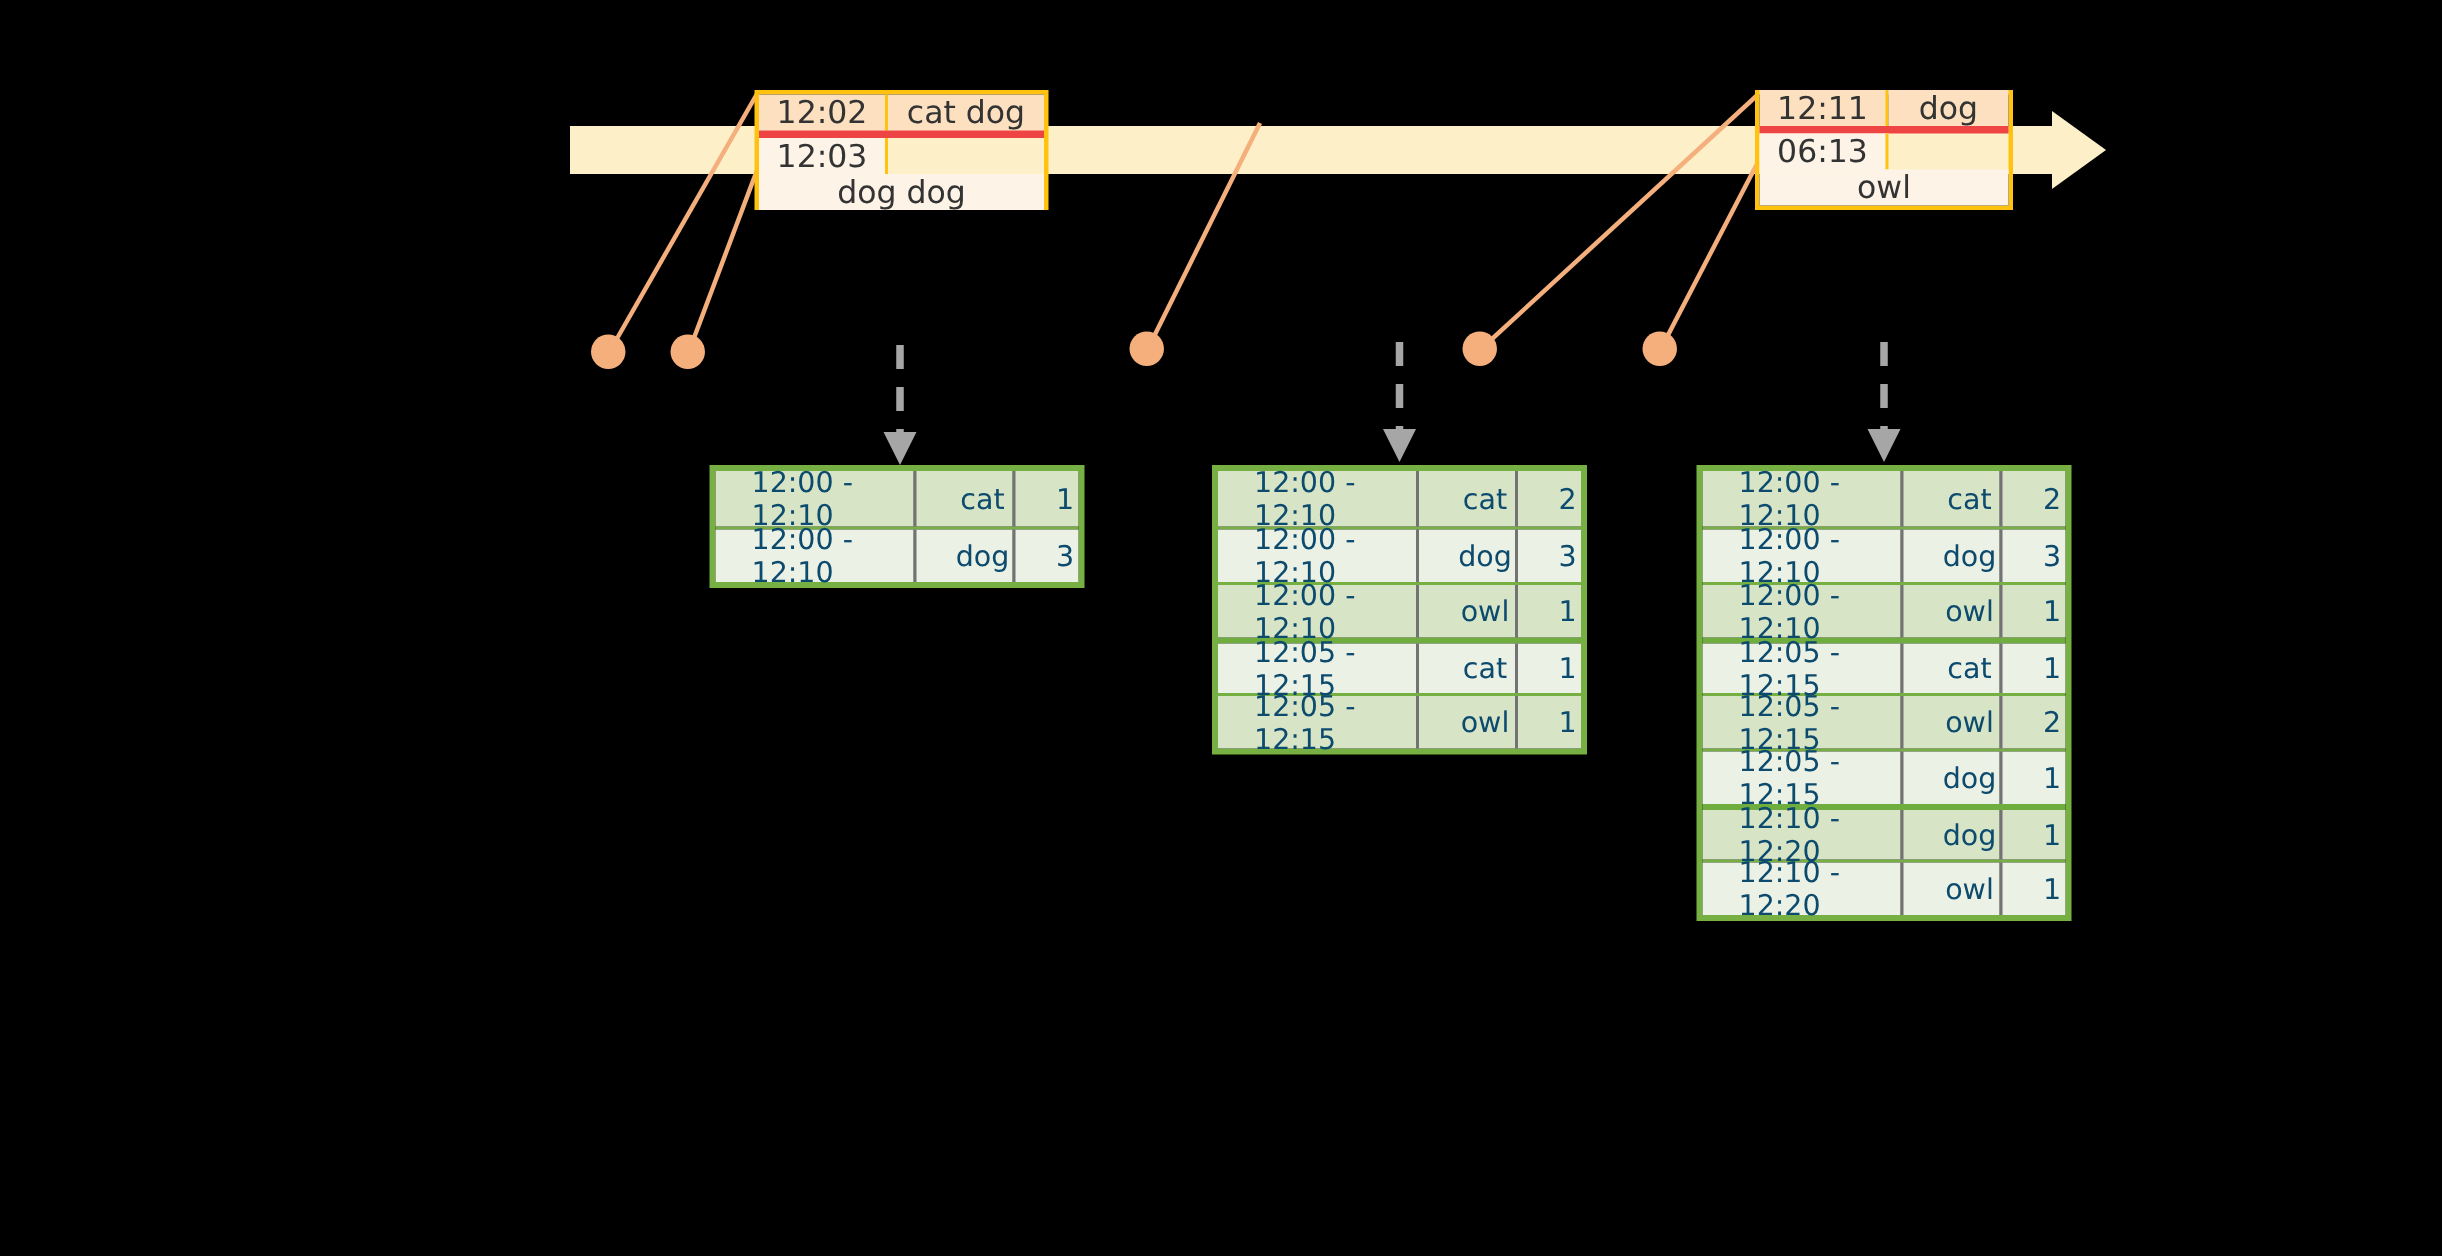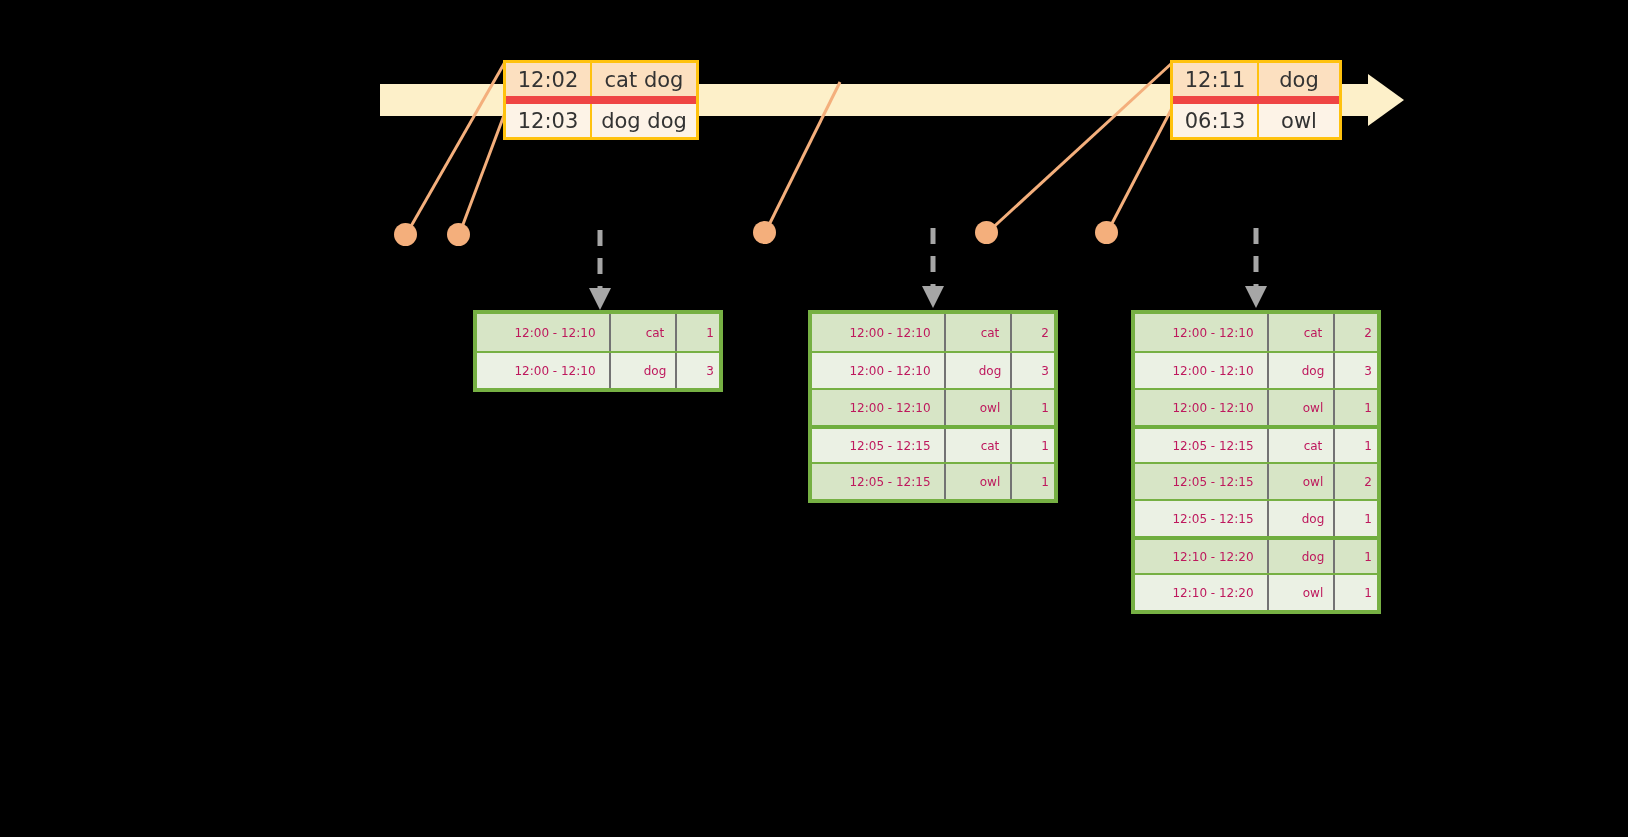--- a/index.html
+++ b/index.html
@@ -10,41 +10,41 @@
   
   .tl-bar{position:absolute;background:#FDF0C9;}
   .tl-head{position:absolute;width:0;height:0;
            border-top:26px solid transparent;border-bottom:26px solid transparent;
            border-left:36px solid #FDF0C9;}
 
   
   .evt{position:absolute;border:3px solid #FFC20E;box-sizing:border-box;
        display:flex;flex-direction:column;}
   .evt-row{display:flex;flex:1;box-sizing:border-box;}
-  .evt-row + .evt-row{border-top:8px solid #ef4444;}
+  .evt-row + .evt-row{border-top:5px solid #ef4444;flex-direction:column;}
   .evt-row.shade .c{background:#FCE0C0;}
   .evt-row.plain .c{background:#FDF3E7;}
   .evt .c{display:flex;align-items:center;justify-content:center;
           font-size:21px;color:#333;box-sizing:border-box;}
   .evt .c.time{width:86px;border-right:2px solid #FFC20E;}
   .evt .c.words{flex:1;}
 
   
   .dot{position:absolute;width:23px;height:23px;border-radius:50%;
        background:#F4AF7C;}
   svg.links{position:absolute;left:0;top:0;width:1628px;height:837px;
             pointer-events:none;}
 
   
   .tbl{position:absolute;border:4px solid #76B043;box-sizing:border-box;}
   .trow{display:flex;box-sizing:border-box;height:37px;}
   .trow + .trow{border-top:2px solid #76B043;}
   .trow.grp{border-top:4px solid #6FAE3E;}
   .trow .cell{display:flex;align-items:center;justify-content:center;
-              font-size:12px;color:#be185d;box-sizing:border-box;padding-left:24px;}
+              font-size:19px;color:#0c4a6e;box-sizing:border-box;padding-left:24px;}
   .trow .cell + .cell{border-left:2px solid #737373;}
   .trow.shade .cell{background:#D7E5C6;}
   .trow.plain .cell{background:#EBF1E4;}
   .cell.win{width:auto;}
   .cell.key{width:66px;}
   .cell.cnt{width:44px;}
 
   
   .darrow{position:absolute;}
 </style>

